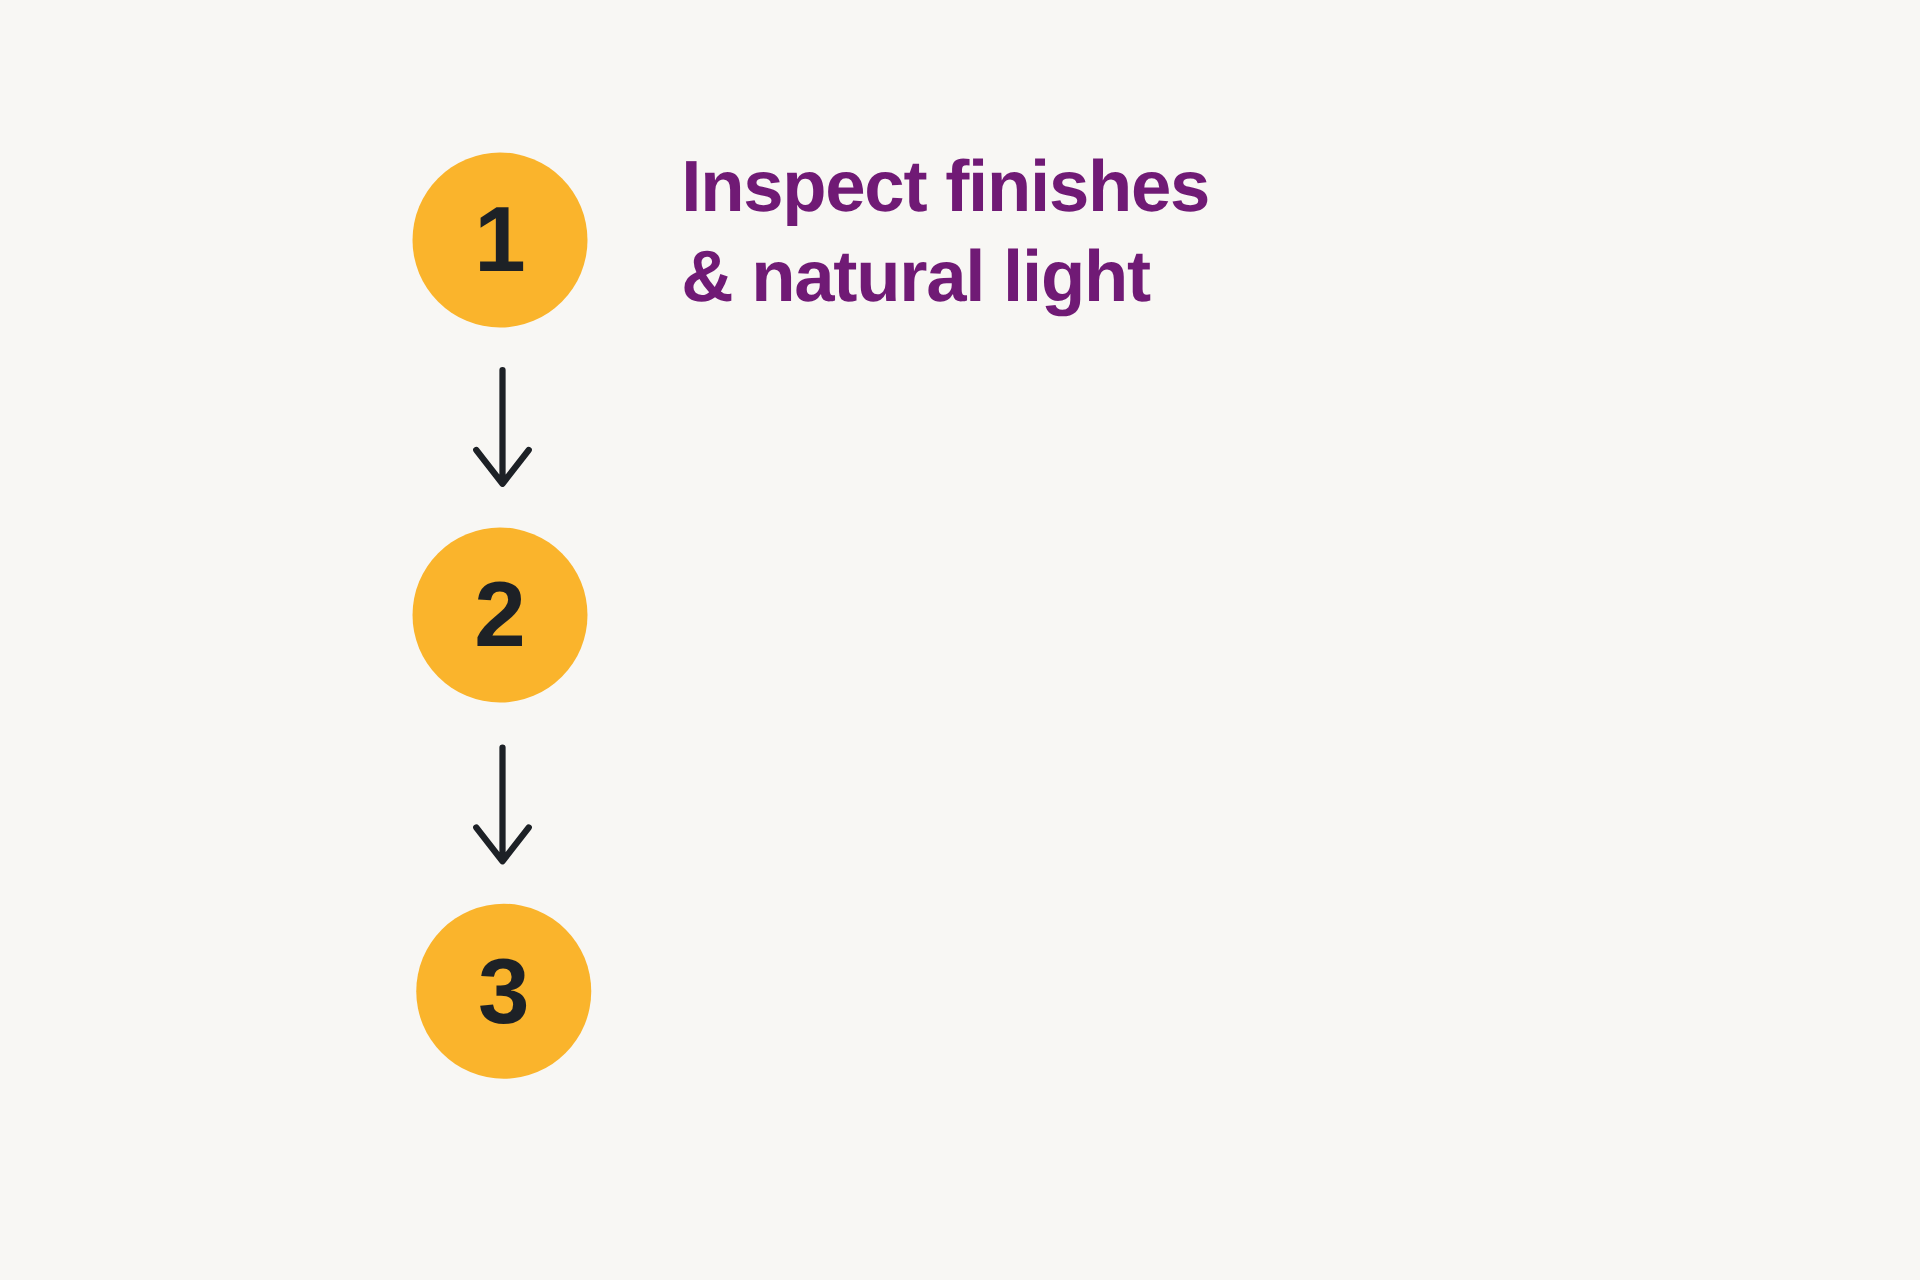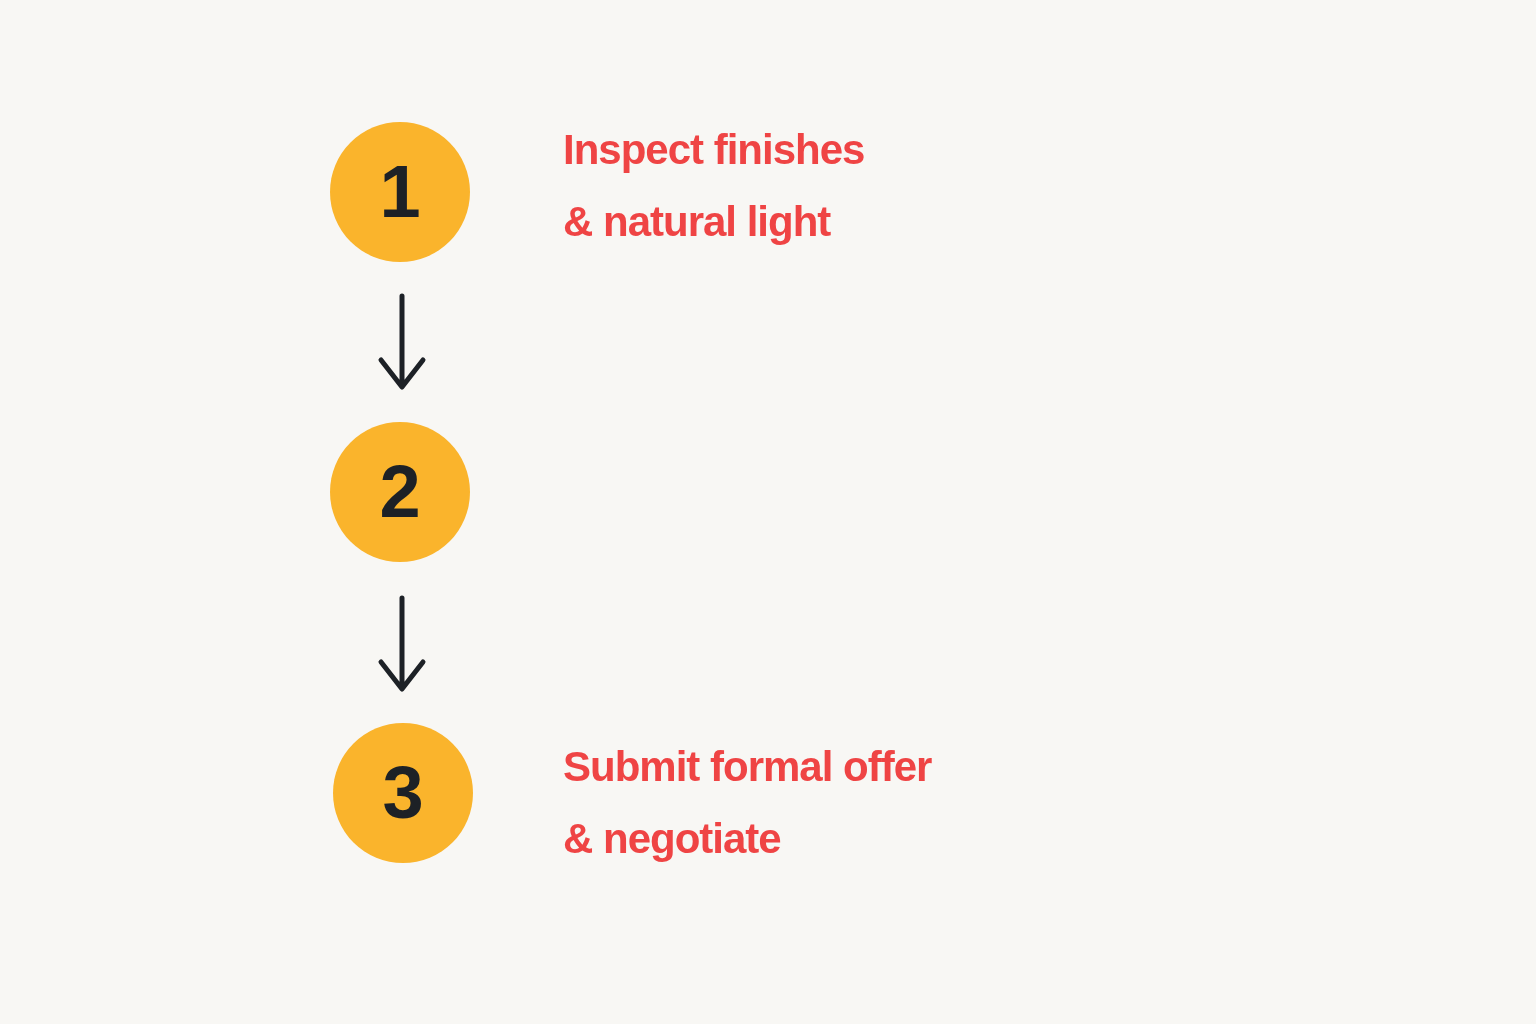--- a/index.html
+++ b/index.html
@@ -23,23 +23,23 @@
     color: #1d2126;
     font-size: 74px;
     font-weight: 700;
     display: flex;
     align-items: center;
     justify-content: center;
     line-height: 1;
   }
   .step-label {
     position: absolute;
-    left: 563px;
-    color: #ef4444;
-    font-size: 42px;
+    left: 545px;
+    color: #701a75;
+    font-size: 58px;
     font-weight: 700;
     line-height: 72px;
     letter-spacing: -1px;
     white-space: pre-line;
   }
   .badge-1 { left: 330px; top: 122px; }
   .badge-2 { left: 330px; top: 422px; }
   .badge-3 { left: 333px; top: 723px; }
   .label-1 { top: 114px; }
   .label-2 { top: 412px; }
@@ -75,16 +75,14 @@
 
   <div class="step-badge badge-2">2</div>
 
   <div class="arrow arrow-2">
     <svg viewBox="0 0 60 106" fill="none" xmlns="http://www.w3.org/2000/svg">
       <path d="M30 4 V94 M9 68 L30 95 L51 68" stroke="#1d2126" stroke-width="5" stroke-linecap="round" stroke-linejoin="round"></path>
     </svg>
   </div>
 
   <div class="step-badge badge-3">3</div>
-  <div class="step-label label-3">Submit formal offer
-&amp; negotiate</div>
 
 </div>
 
 </body></html>

